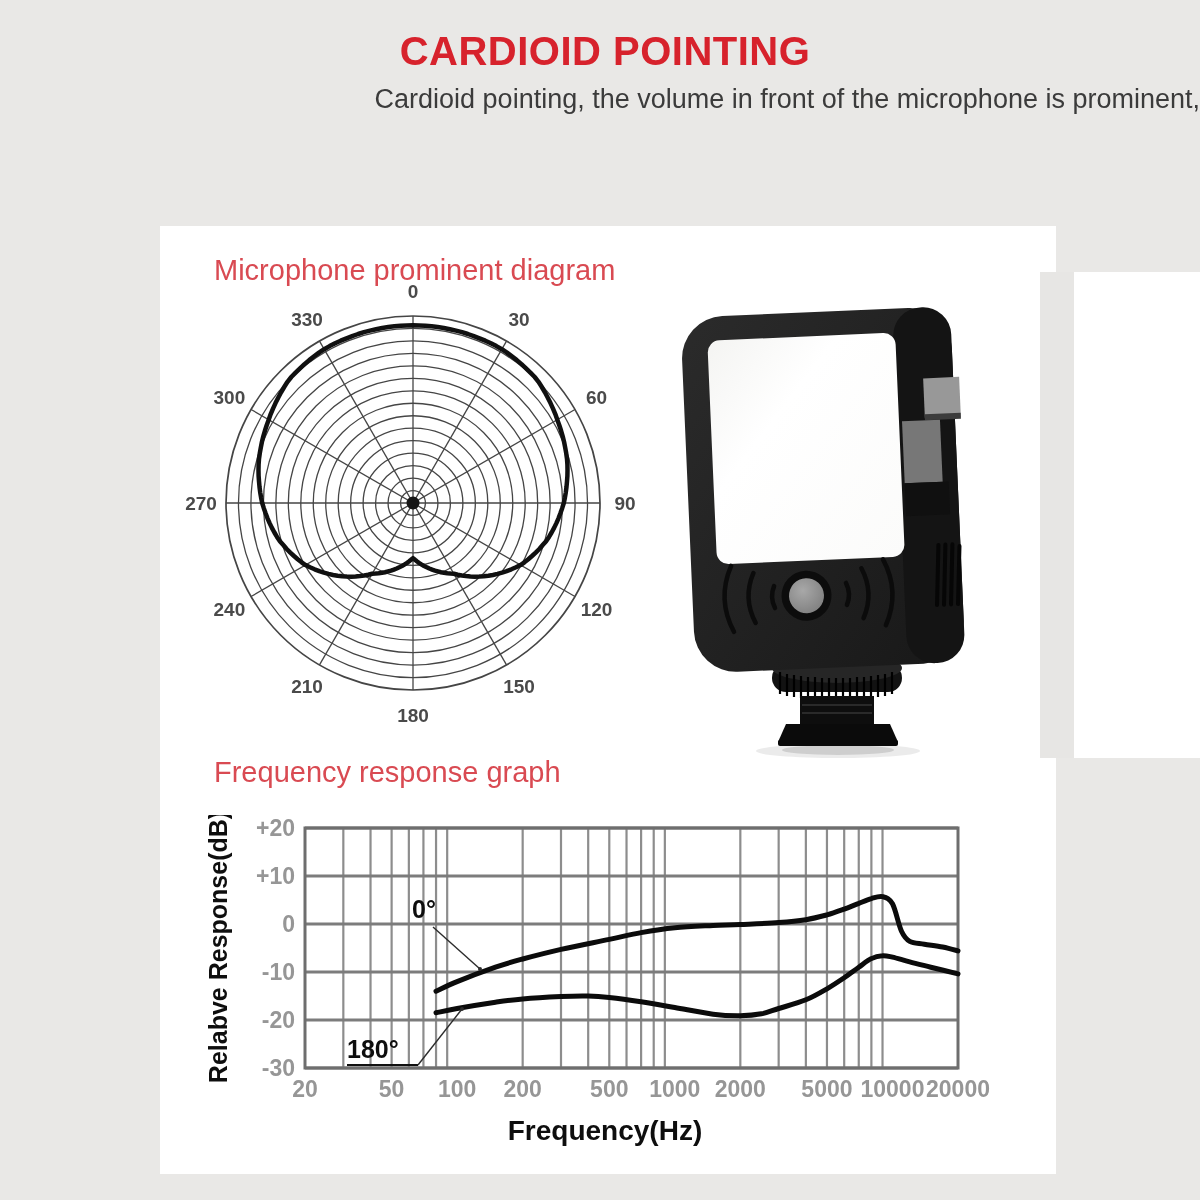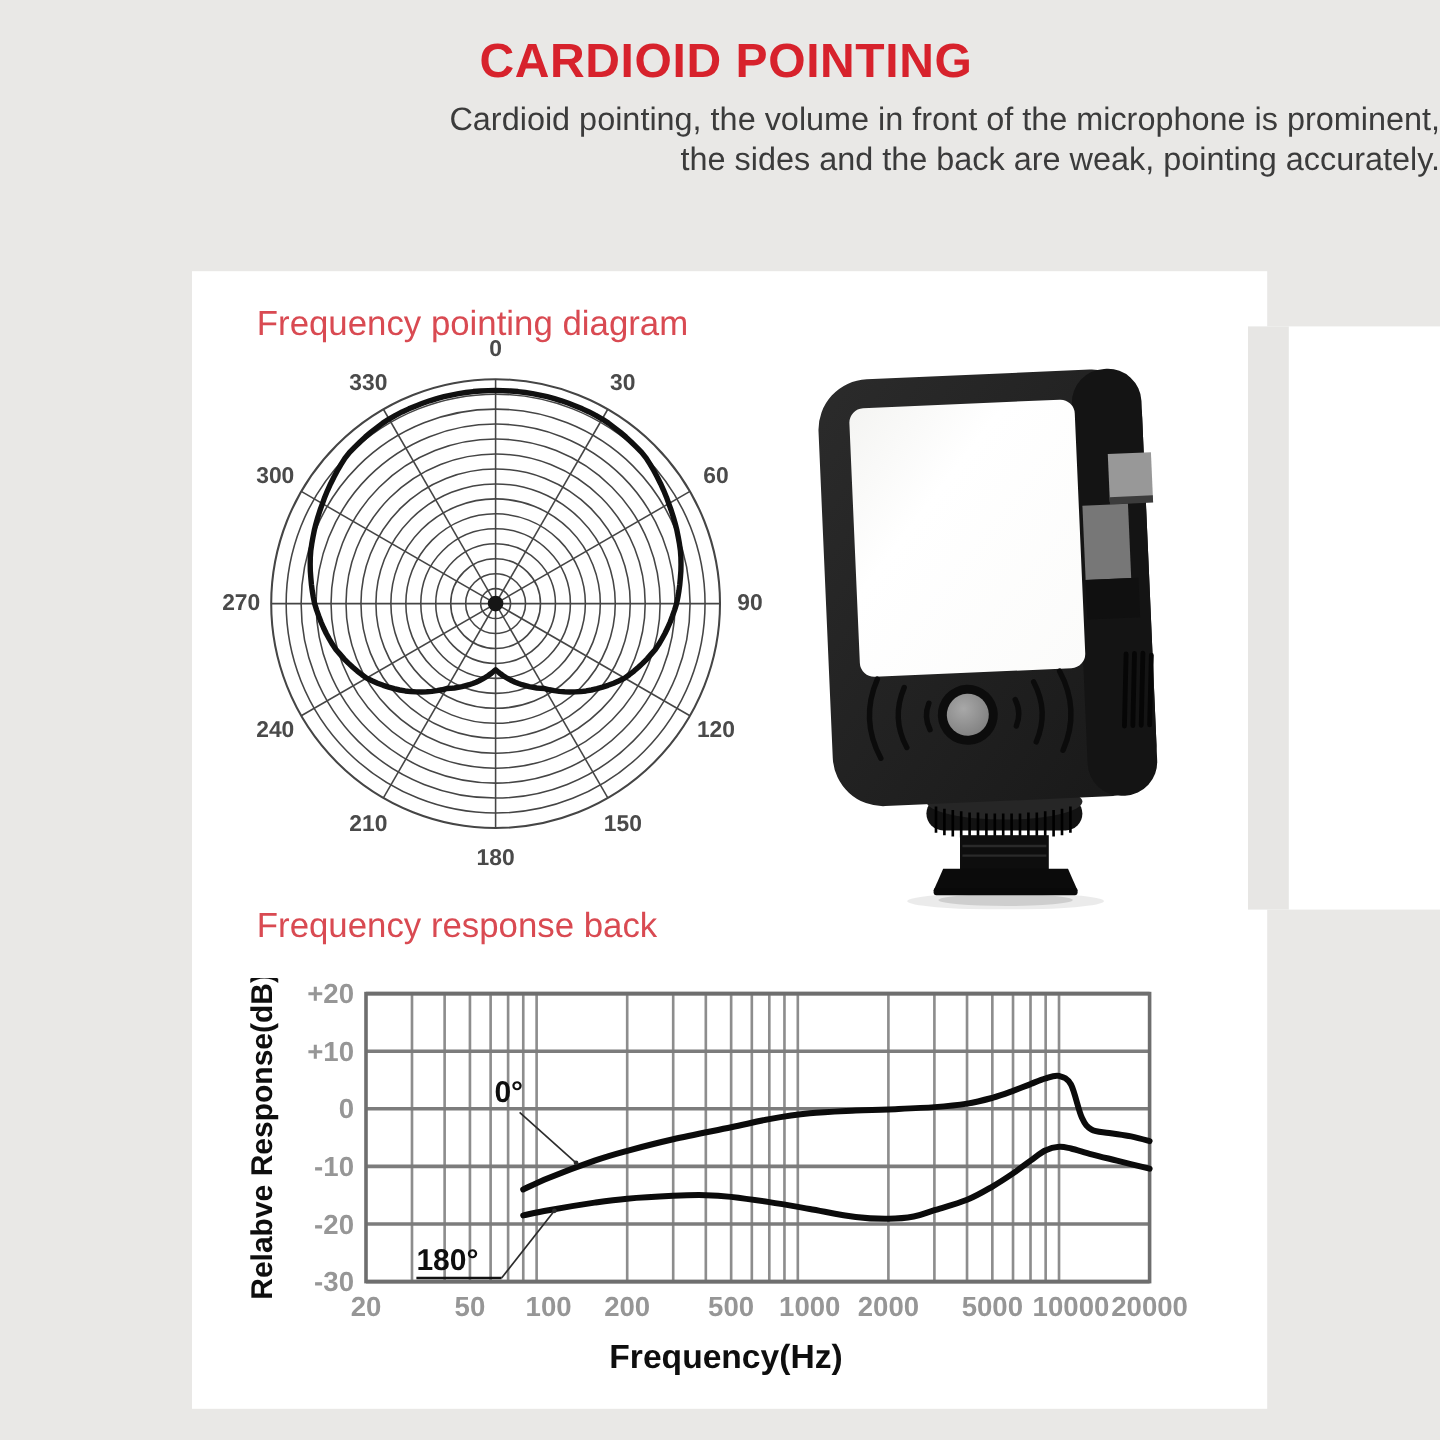--- a/index.html
+++ b/index.html
@@ -45,26 +45,25 @@
   .axis-title{font-weight:bold;fill:#0e0e0e;}
   .annot{font-size:25px;font-weight:bold;fill:#0e0e0e;}
 </style>
 </head>
 <body style="--bg: #e9e8e6; --panel-bg: #ffffff; --title-color: #d7222c; --heading-color: #d94a52; --subtitle-color: #3b3b3b;">
 
 <h1 class="page-title">CARDIOID POINTING</h1>
 
 <div class="subtitle">
   <div>Cardioid pointing, the volume in front of the microphone is prominent,</div>
-  <div>the sides and the back are weak, pointing accurately.</div>
 </div>
 
 <div class="panel"></div>
 
-<h2 class="section-heading" id="polar-heading">Frequency pointing diagram</h2>
+<h2 class="section-heading" id="polar-heading">Microphone prominent diagram</h2>
 
 <svg id="polar-svg" width="490" height="470" viewBox="0 0 490 470">
   <g id="polar-grid">
       <circle cx="245" cy="235" r="12.466666666666667" fill="none" stroke="#454545" stroke-width="1.3"></circle>
       <circle cx="245" cy="235" r="24.933333333333334" fill="none" stroke="#454545" stroke-width="1.3"></circle>
       <circle cx="245" cy="235" r="37.4" fill="none" stroke="#454545" stroke-width="1.3"></circle>
       <circle cx="245" cy="235" r="49.86666666666667" fill="none" stroke="#454545" stroke-width="1.3"></circle>
       <circle cx="245" cy="235" r="62.333333333333336" fill="none" stroke="#454545" stroke-width="1.3"></circle>
       <circle cx="245" cy="235" r="74.8" fill="none" stroke="#454545" stroke-width="1.3"></circle>
       <circle cx="245" cy="235" r="87.26666666666667" fill="none" stroke="#454545" stroke-width="1.3"></circle>
@@ -186,21 +185,21 @@
       <g stroke="#060606" stroke-width="4" stroke-linecap="round">
         <line x1="286" y1="278" x2="282" y2="338"></line>
         <line x1="293" y1="278" x2="289" y2="338"></line>
         <line x1="300" y1="278" x2="296" y2="338"></line>
         <line x1="307" y1="280" x2="303" y2="338"></line>
       </g>
     </g>
   </svg>
 </div>
 
-<h2 class="section-heading" id="freq-heading">Frequency response back</h2>
+<h2 class="section-heading" id="freq-heading">Frequency response graph</h2>
 
 <svg id="freq-svg" width="880" height="350" viewBox="0 0 880 350">
   <g id="freq-grid">
       <line x1="153.32919738778662" y1="13" x2="153.32919738778662" y2="253" stroke="#8d8d8d" stroke-width="2.2"></line>
       <line x1="180.52419572285993" y1="13" x2="180.52419572285993" y2="253" stroke="#8d8d8d" stroke-width="2.2"></line>
       <line x1="201.61827522094683" y1="13" x2="201.61827522094683" y2="253" stroke="#8d8d8d" stroke-width="2.2"></line>
       <line x1="218.85339311064655" y1="13" x2="218.85339311064655" y2="253" stroke="#8d8d8d" stroke-width="2.2"></line>
       <line x1="233.42547765357665" y1="13" x2="233.42547765357665" y2="253" stroke="#8d8d8d" stroke-width="2.2"></line>
       <line x1="246.04839144571983" y1="13" x2="246.04839144571983" y2="253" stroke="#8d8d8d" stroke-width="2.2"></line>
       <line x1="257.1825904984331" y1="13" x2="257.1825904984331" y2="253" stroke="#8d8d8d" stroke-width="2.2"></line>

